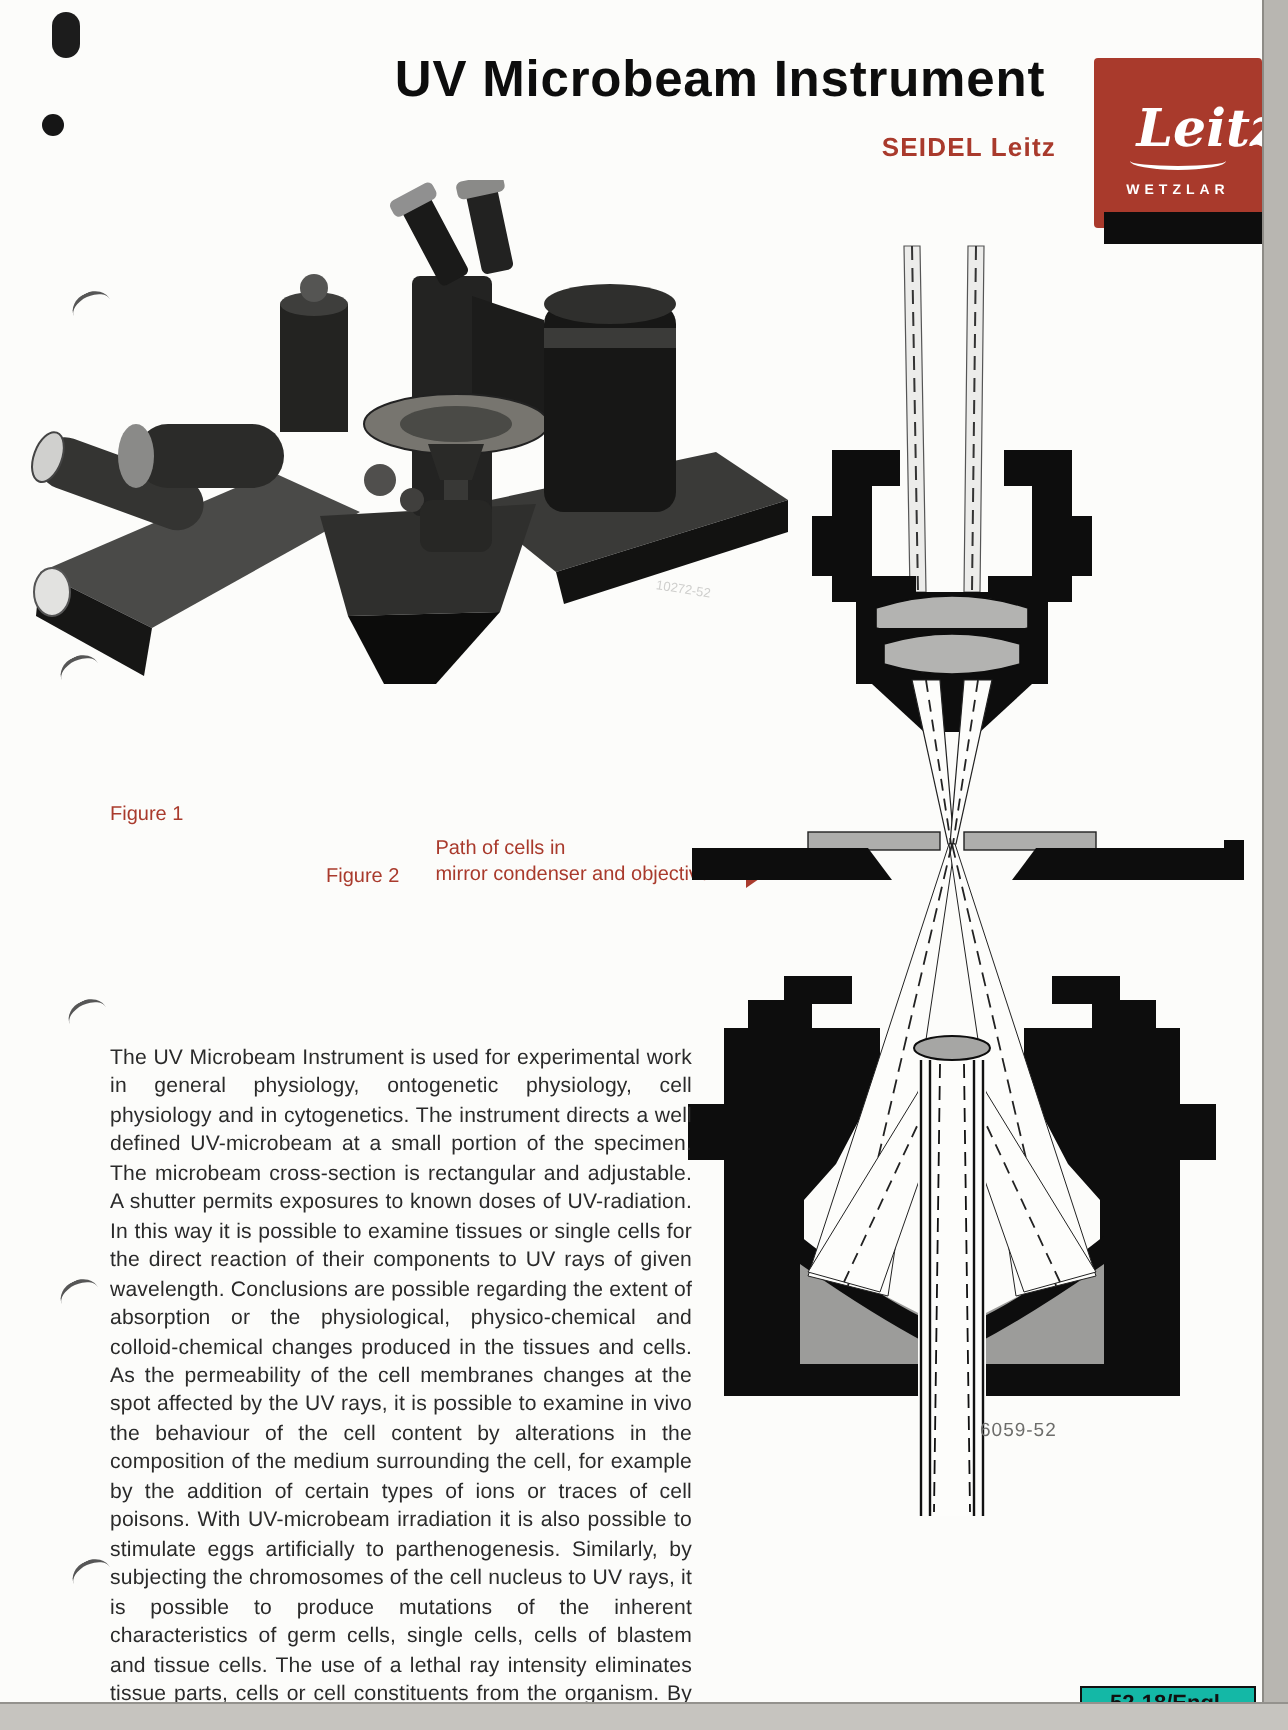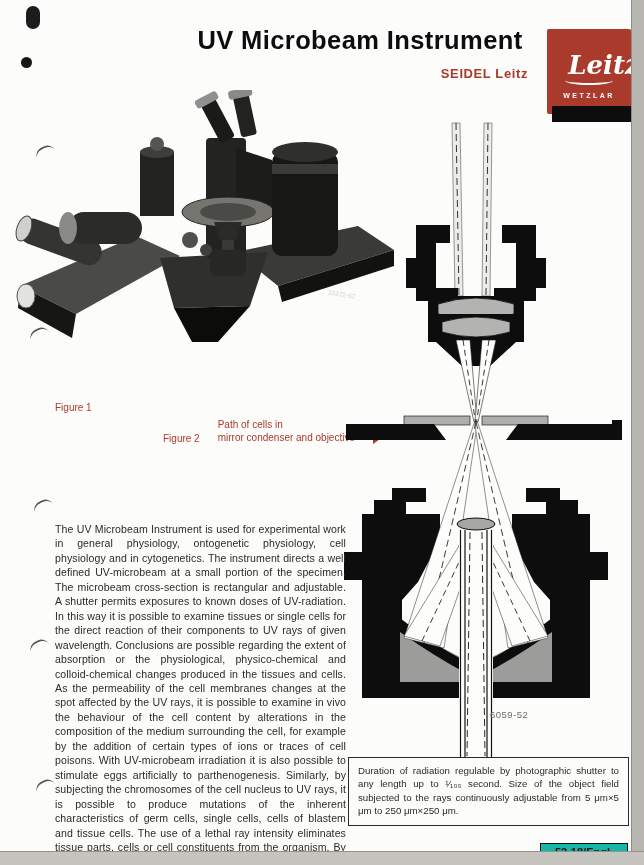--- a/index.html
+++ b/index.html
@@ -196,19 +196,18 @@
     <line x1="130" y1="432" x2="127" y2="656" stroke="#111" stroke-width="0.9" stroke-dasharray="7,4"></line>
     <line x1="142" y1="432" x2="145" y2="656" stroke="#111" stroke-width="0.9" stroke-dasharray="7,4"></line>
 
     <ellipse cx="136" cy="424" rx="19" ry="6" fill="#a6a6a4" stroke="#0d0d0d" stroke-width="1"></ellipse>
 
     <text x="150" y="618" font-size="9.5" fill="#6d6d6b" letter-spacing="0.5">6059-52</text>
   </svg>
 
   <div class="abs body-text">The UV Microbeam Instrument is used for experimental work in general physiology, ontogenetic physiology, cell physiology and in cytogenetics. The instrument directs a well defined UV-microbeam at a small portion of the specimen. The microbeam cross-section is rectangular and adjustable. A shutter permits exposures to known doses of UV-radiation. In this way it is possible to examine tissues or single cells for the direct reaction of their components to UV rays of given wavelength. Conclusions are possible regarding the extent of absorption or the physiological, physico-chemical and colloid-chemical changes produced in the tissues and cells. As the permeability of the cell membranes changes at the spot affected by the UV rays, it is possible to examine in vivo the behaviour of the cell content by alterations in the composition of the medium surrounding the cell, for example by the addition of certain types of ions or traces of cell poisons. With UV-microbeam irradiation it is also possible to stimulate eggs artificially to parthenogenesis. Similarly, by subjecting the chromosomes of the cell nucleus to UV rays, it is possible to produce mutations of the inherent characteristics of germ cells, single cells, cells of blastem and tissue cells. The use of a lethal ray intensity eliminates tissue parts, cells or cell constituents from the organism. By means of closing the diaphragm to a slit it is</div>
 
-  <div class="abs info-box">Duration of radiation regulable by photographic shutter to any length up to ¹⁄₁₀₀ second. Size of the object field subjected to the rays continuously adjustable from 5 μm×5 μm to 250 μm×250 μm.</div>
 
   <div class="abs page-ref">52-18/Engl.</div>
 
   <div class="abs edge-right"></div>
   <div class="abs edge-bottom"></div>
 </div>
 
 </body></html>

